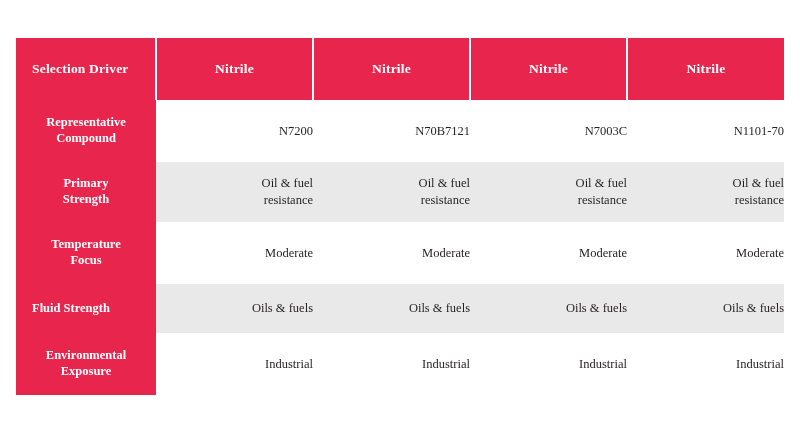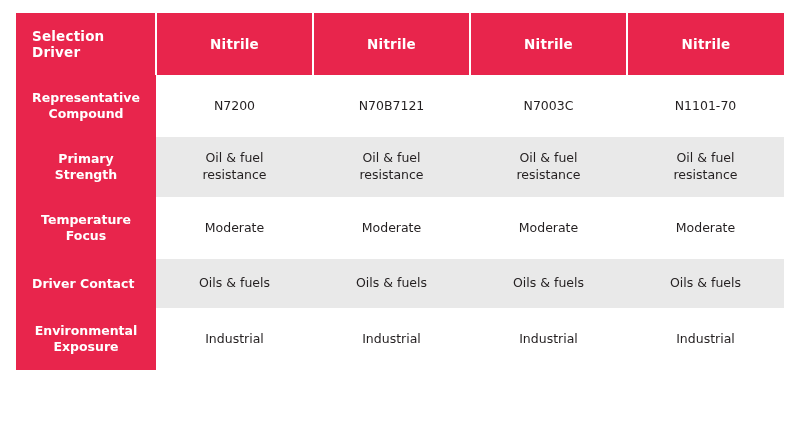--- a/index.html
+++ b/index.html
@@ -17,24 +17,25 @@
   .sheet {
     width: 800px;
     height: 433px;
     position: relative;
     background: #ffffff;
     box-sizing: border-box;
   }
   table.comparison {
     position: absolute;
     left: 16px;
-    top: 13px;
+    top: 38px;
     width: 768px;
     border-collapse: collapse;
     table-layout: fixed;
+    font-family: Liberation Serif, serif;
   }
   table.comparison col.label-col { width: 140px; }
   table.comparison col.data-col { width: 157px; }
 
   table.comparison th,
   table.comparison td {
     border: none;
     padding: 0;
     vertical-align: middle;
   }
@@ -70,21 +71,21 @@
     margin-left: 36px;
   }
   td.row-label.left-aligned {
     text-align: left;
     padding-left: 16px;
   }
 
   
   td.data-cell {
     font-size: 12.5px;
-    text-align: center;
+    text-align: right;
     line-height: 1.35;
     color: #231f20;
     height: 60px;
     padding: 0 6px;
     border-right: 1px solid #f1b7c3;
     margin-top: 47px;
   }
   td.data-cell:last-child { border-right: none; }
 
   tr.band-white td.data-cell { background: #ffffff; }
@@ -160,21 +161,21 @@
           <span class="cell-line">Temperature</span>
           <span class="cell-line">Focus</span>
         </td>
         <td class="data-cell">Moderate</td>
         <td class="data-cell">Moderate</td>
         <td class="data-cell">Moderate</td>
         <td class="data-cell">Moderate</td>
       </tr>
 
       <tr class="band-grey row-fluid">
-        <td class="row-label left-aligned">Driver Contact</td>
+        <td class="row-label left-aligned">Fluid Strength</td>
         <td class="data-cell">Oils &amp; fuels</td>
         <td class="data-cell">Oils &amp; fuels</td>
         <td class="data-cell">Oils &amp; fuels</td>
         <td class="data-cell">Oils &amp; fuels</td>
       </tr>
 
       <tr class="band-white row-env">
         <td class="row-label">
           <span class="cell-line">Environmental</span>
           <span class="cell-line">Exposure</span>

